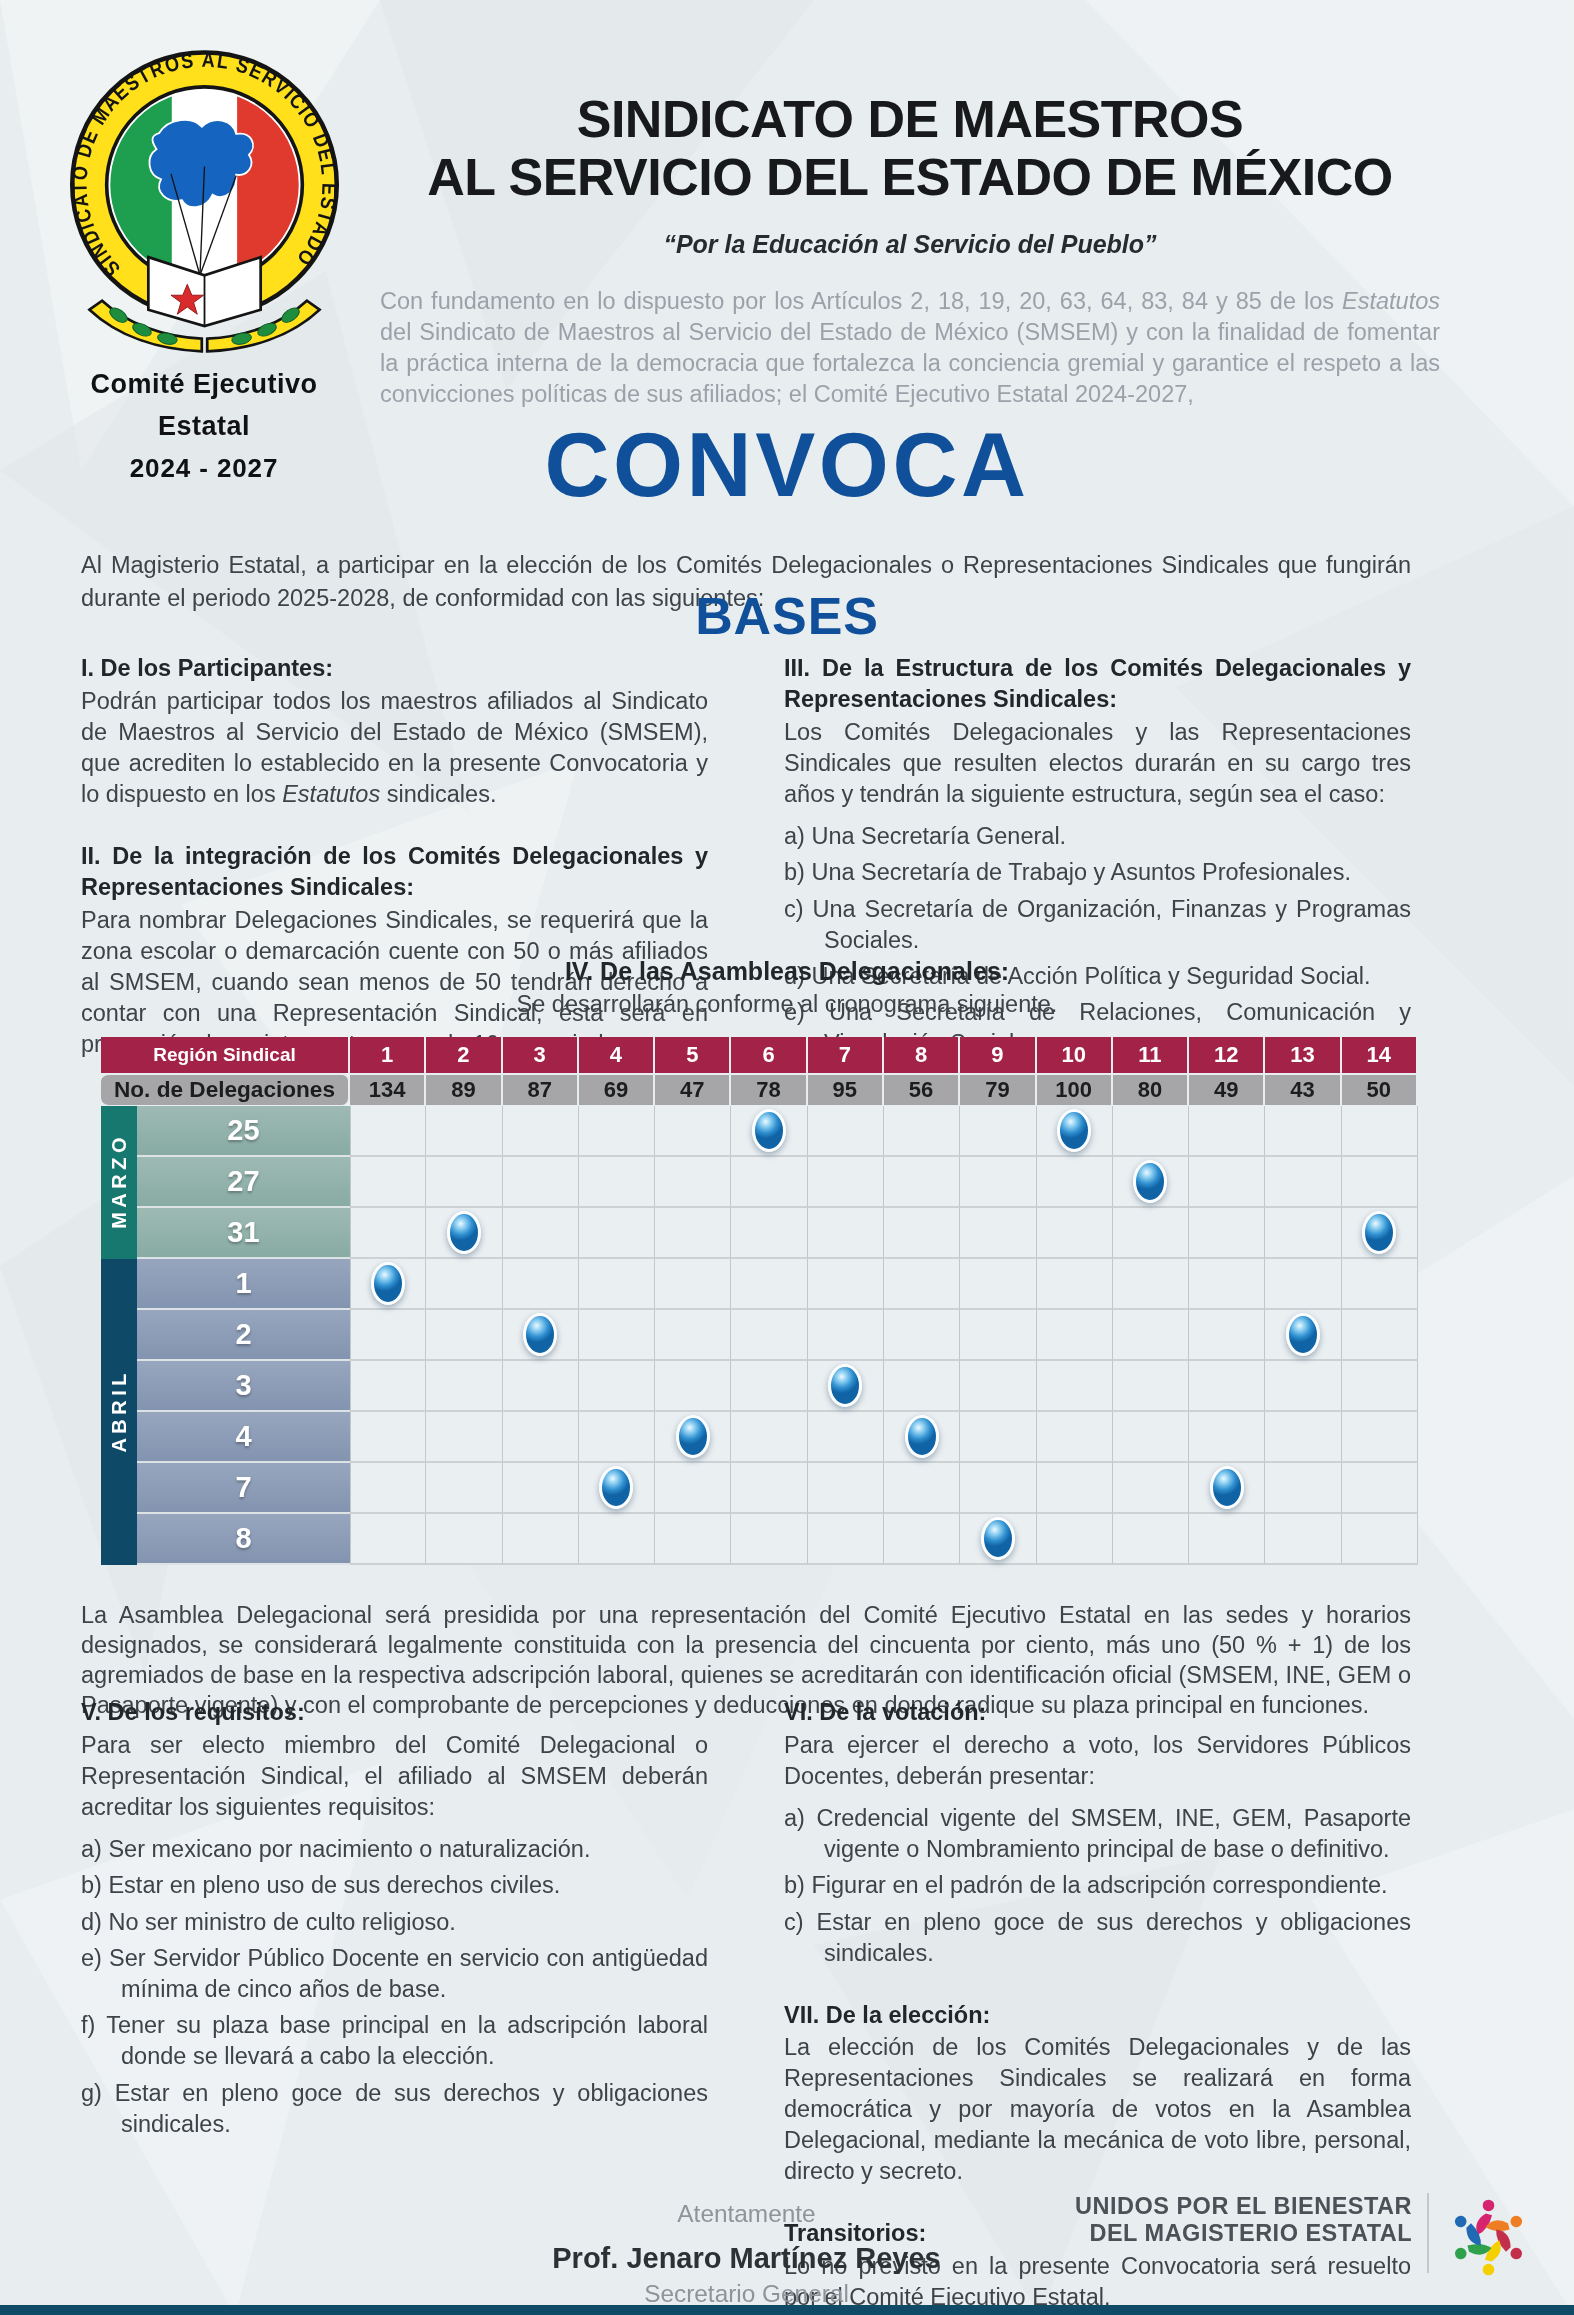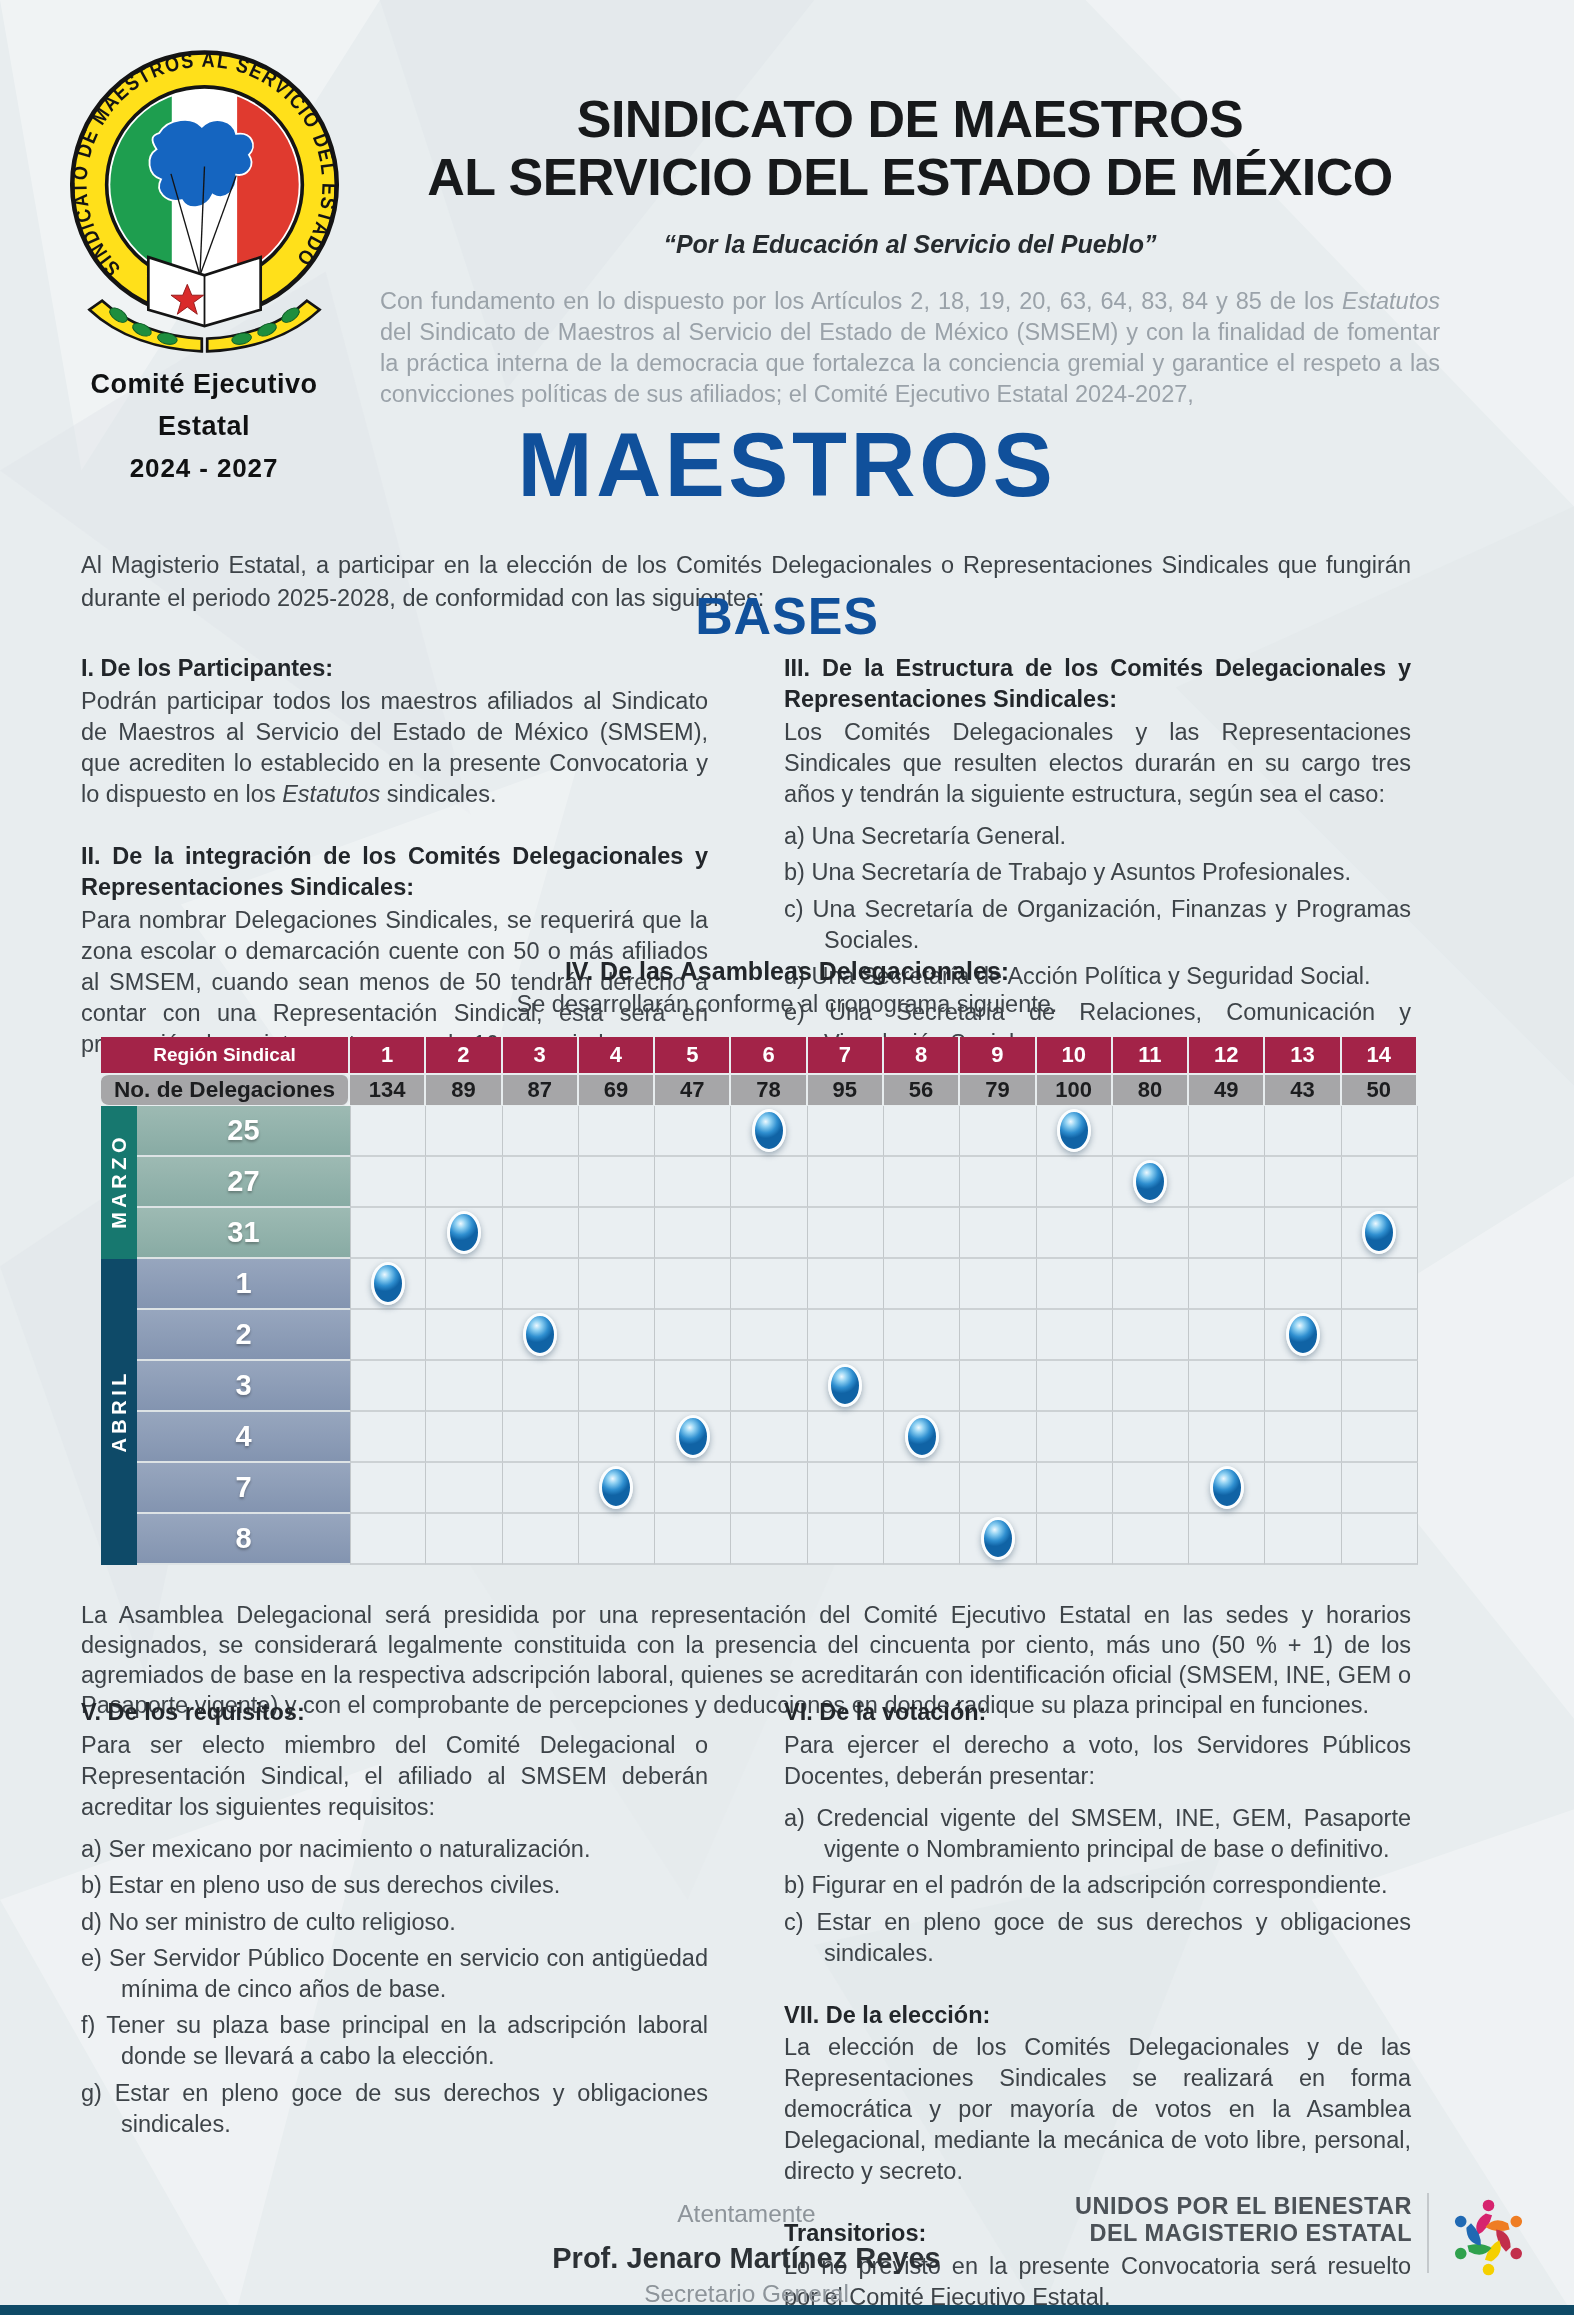--- a/index.html
+++ b/index.html
@@ -149,21 +149,21 @@
 
   <div class="header-text">
     <h1 class="org-title">
       <span>SINDICATO DE MAESTROS</span><br>
       <span>AL SERVICIO DEL ESTADO DE MÉXICO</span>
     </h1>
     <div class="motto">“Por la Educación al Servicio del Pueblo”</div>
     <p class="intro"><span>Con fundamento en lo dispuesto por los Artículos 2, 18, 19, 20, 63, 64, 83, 84 y 85 de los </span><span class="italic">Estatutos</span><span> del Sindicato de Maestros al Servicio del Estado de México (SMSEM) y con la finalidad de fomentar la práctica interna de la democracia que fortalezca la conciencia gremial y garantice el respeto a las convicciones políticas de sus afiliados; el Comité Ejecutivo Estatal 2024-2027,</span></p>
   </div>
 
-  <div class="convoca">MAESTROS</div>
+  <div class="convoca">CONVOCA</div>
   <p class="call-par">Al Magisterio Estatal, a participar en la elección de los Comités Delegacionales o Representaciones Sindicales que fungirán durante el periodo 2025-2028, de conformidad con las siguientes:</p>
   <div class="bases">BASES</div>
 
   <div class="cols cols-top">
     <div class="col">
       <p class="sec-title">I. De los Participantes:</p>
       <p class="sec-body"><span>Podrán participar todos los maestros afiliados al Sindicato de Maestros al Servicio del Estado de México (SMSEM), que acrediten lo establecido en la presente Convocatoria y lo dispuesto en los </span><span class="italic">Estatutos</span><span> sindicales.</span></p>
       <p class="sec-title">II. De la integración de los Comités Delegacionales y Representaciones Sindicales:</p>
       <p class="sec-body">Para nombrar Delegaciones Sindicales, se requerirá que la zona escolar o demarcación cuente con 50 o más afiliados al SMSEM, cuando sean menos de 50 tendrán derecho a contar con una Representación Sindical, ésta será en proporción de un integrante por cada 10 agremiados.</p>
     </div>

